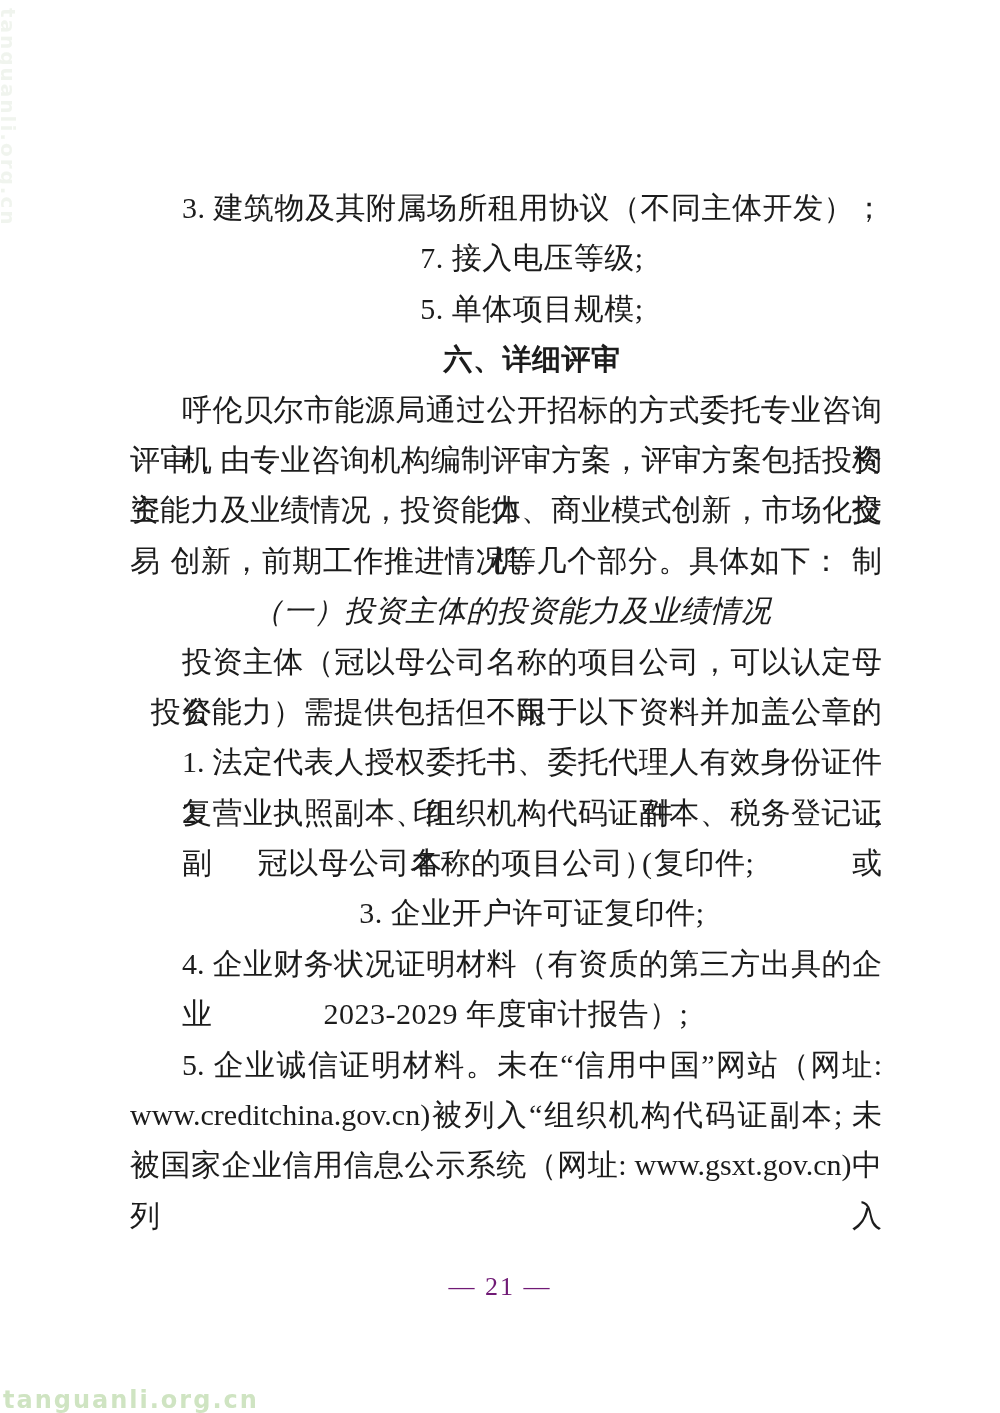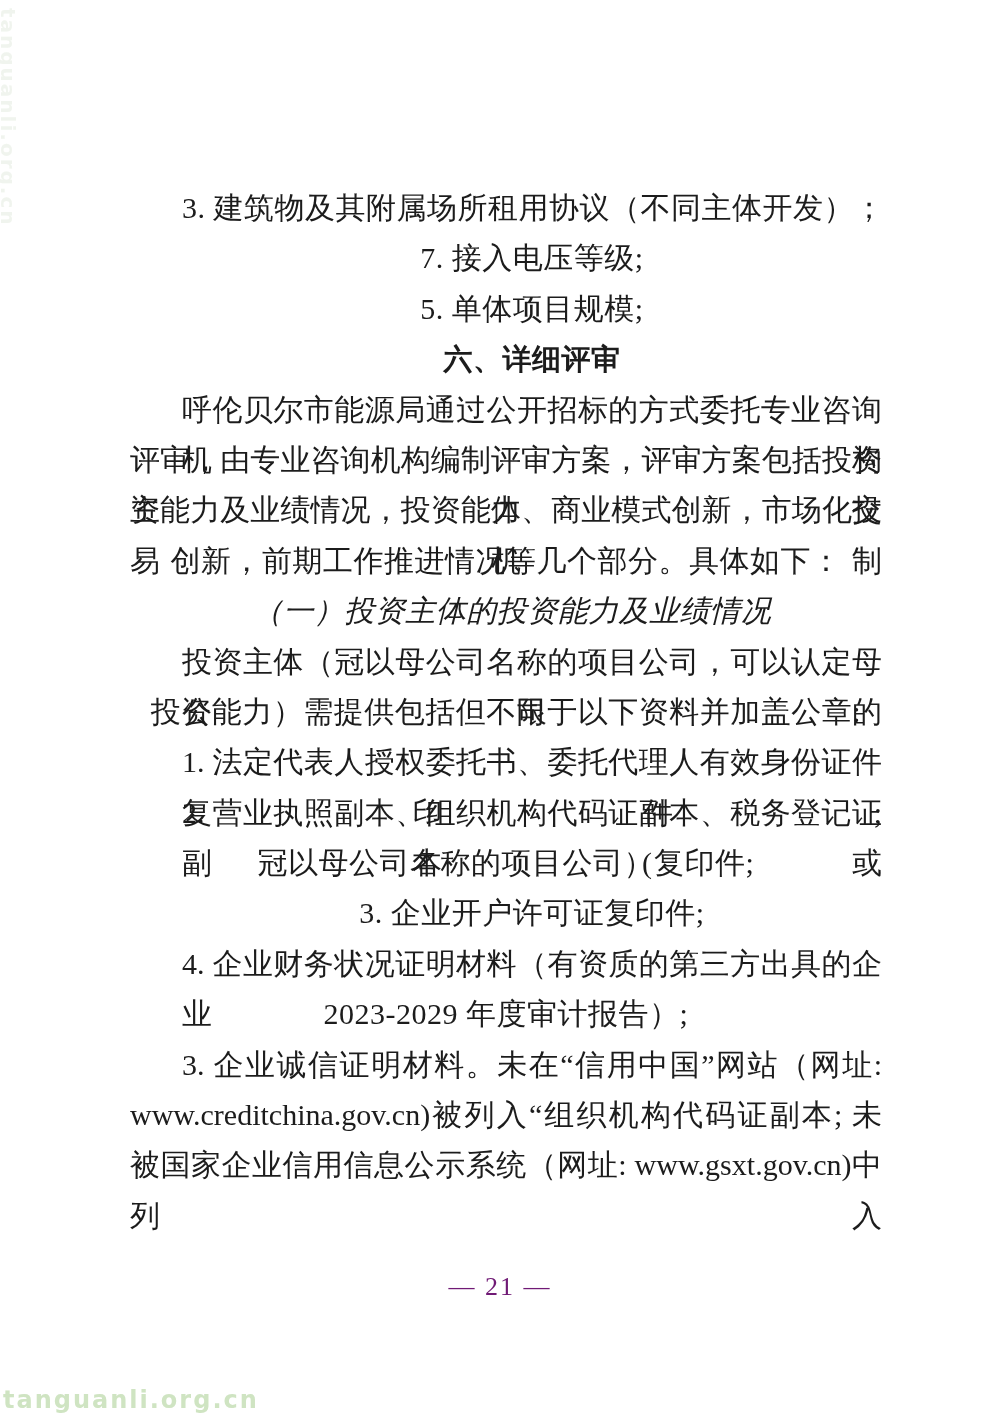--- a/index.html
+++ b/index.html
@@ -90,21 +90,21 @@
     <div class="line">创新，前期工作推进情况等几个部分。具体如下：</div>
     <div class="line indent-sub">（一）投资主体的投资能力及业绩情况</div>
     <div class="line indent justify">投资主体（冠以母公司名称的项目公司，可以认定母公司的</div>
     <div class="line">投资能力）需提供包括但不限于以下资料并加盖公章:</div>
     <div class="line indent justify">1. 法定代表人授权委托书、委托代理人有效身份证件复印件;</div>
     <div class="line indent justify">2. 营业执照副本、组织机构代码证副本、税务登记证副本(或</div>
     <div class="line">冠以母公司名称的项目公司）复印件;</div>
     <div class="line indent">3. 企业开户许可证复印件;</div>
     <div class="line indent justify">4. 企业财务状况证明材料（有资质的第三方出具的企业</div>
     <div class="line">2023-2029 年度审计报告）;</div>
-    <div class="line indent justify">3. 企业诚信证明材料。未在“信用中国”网站（网址:</div>
+    <div class="line indent justify">5. 企业诚信证明材料。未在“信用中国”网站（网址:</div>
     <div class="line justify">www.creditchina.gov.cn)被列入“组织机构代码证副本; 未</div>
     <div class="line justify">被国家企业信用信息公示系统（网址: www.gsxt.gov.cn)中列入</div>
   </div>
 
   <div class="footer">— 21 —</div>
 
   <div class="watermark-bottom">tanguanli.org.cn</div>
 
 </div>
 

